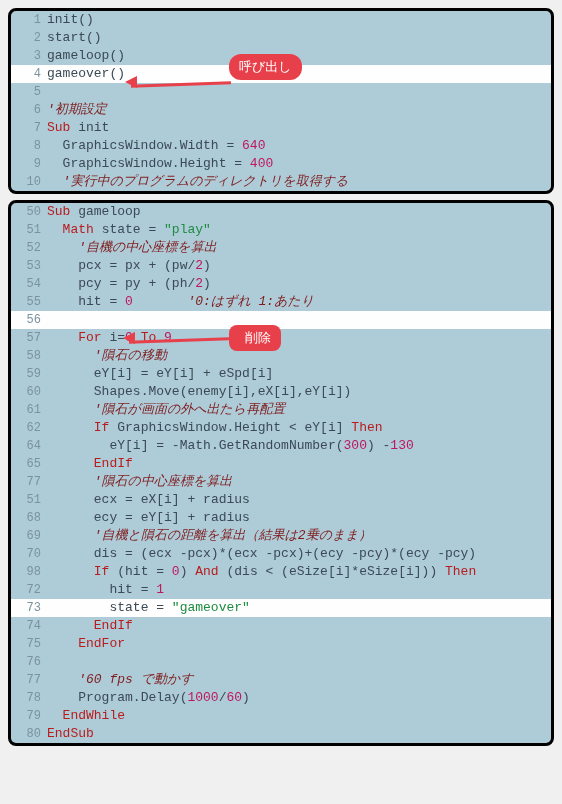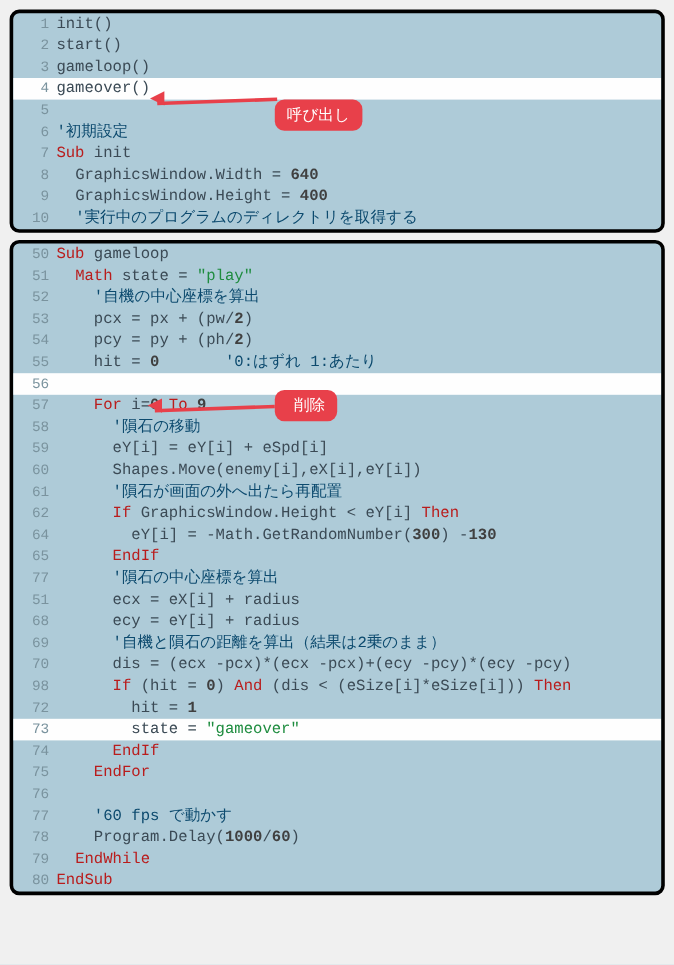--- a/index.html
+++ b/index.html
@@ -35,23 +35,23 @@
     color: #7a939e;
     user-select: none;
     font-size: 12px;
   }
   .code {
     white-space: pre;
     flex: 1;
     position: relative;
   }
   .kw   { color: #b91c1c; }
-  .num  { color: #404040; font-weight: bold; }
+  .num  { color: #be185d; }
   .str  { color: #1e8c3f; }
-  .cmt  { color: #0c4a6e; }
+  .cmt  { color: #7f1d1d; font-style: italic; }
   .id   { color: #3b4a55; }
   .op   { color: #3b4a55; }
 
   .badge {
     position: absolute;
     background: #e8404a;
     color: #fff;
     font-family: "Hiragino Sans", "Meiryo", sans-serif;
     font-size: 13px;
     padding: 4px 10px;
@@ -97,21 +97,21 @@
     border-right: 12px solid #e8404a;
     border-top: 6px solid transparent;
     border-bottom: 6px solid transparent;
     z-index: 4;
   }
 </style>
 </head>
 <body>
 
 <div class="code-block" id="block1">
-  <div class="badge" style="top:72px; left:218px;">呼び出し</div>
+  <div class="badge" style="top:43px; left:218px;border-radius:12px;">呼び出し</div>
   <div class="arrow arrow-line1"></div>
   <div class="arrow-head1"></div>
 <div class="line">
       <div class="gutter">1</div>
       <div class="code"><span class="id">init</span><span class="op">()</span></div>
     </div>
     <div class="line">
       <div class="gutter">2</div>
       <div class="code"><span class="id">start</span><span class="op">()</span></div>
     </div>

